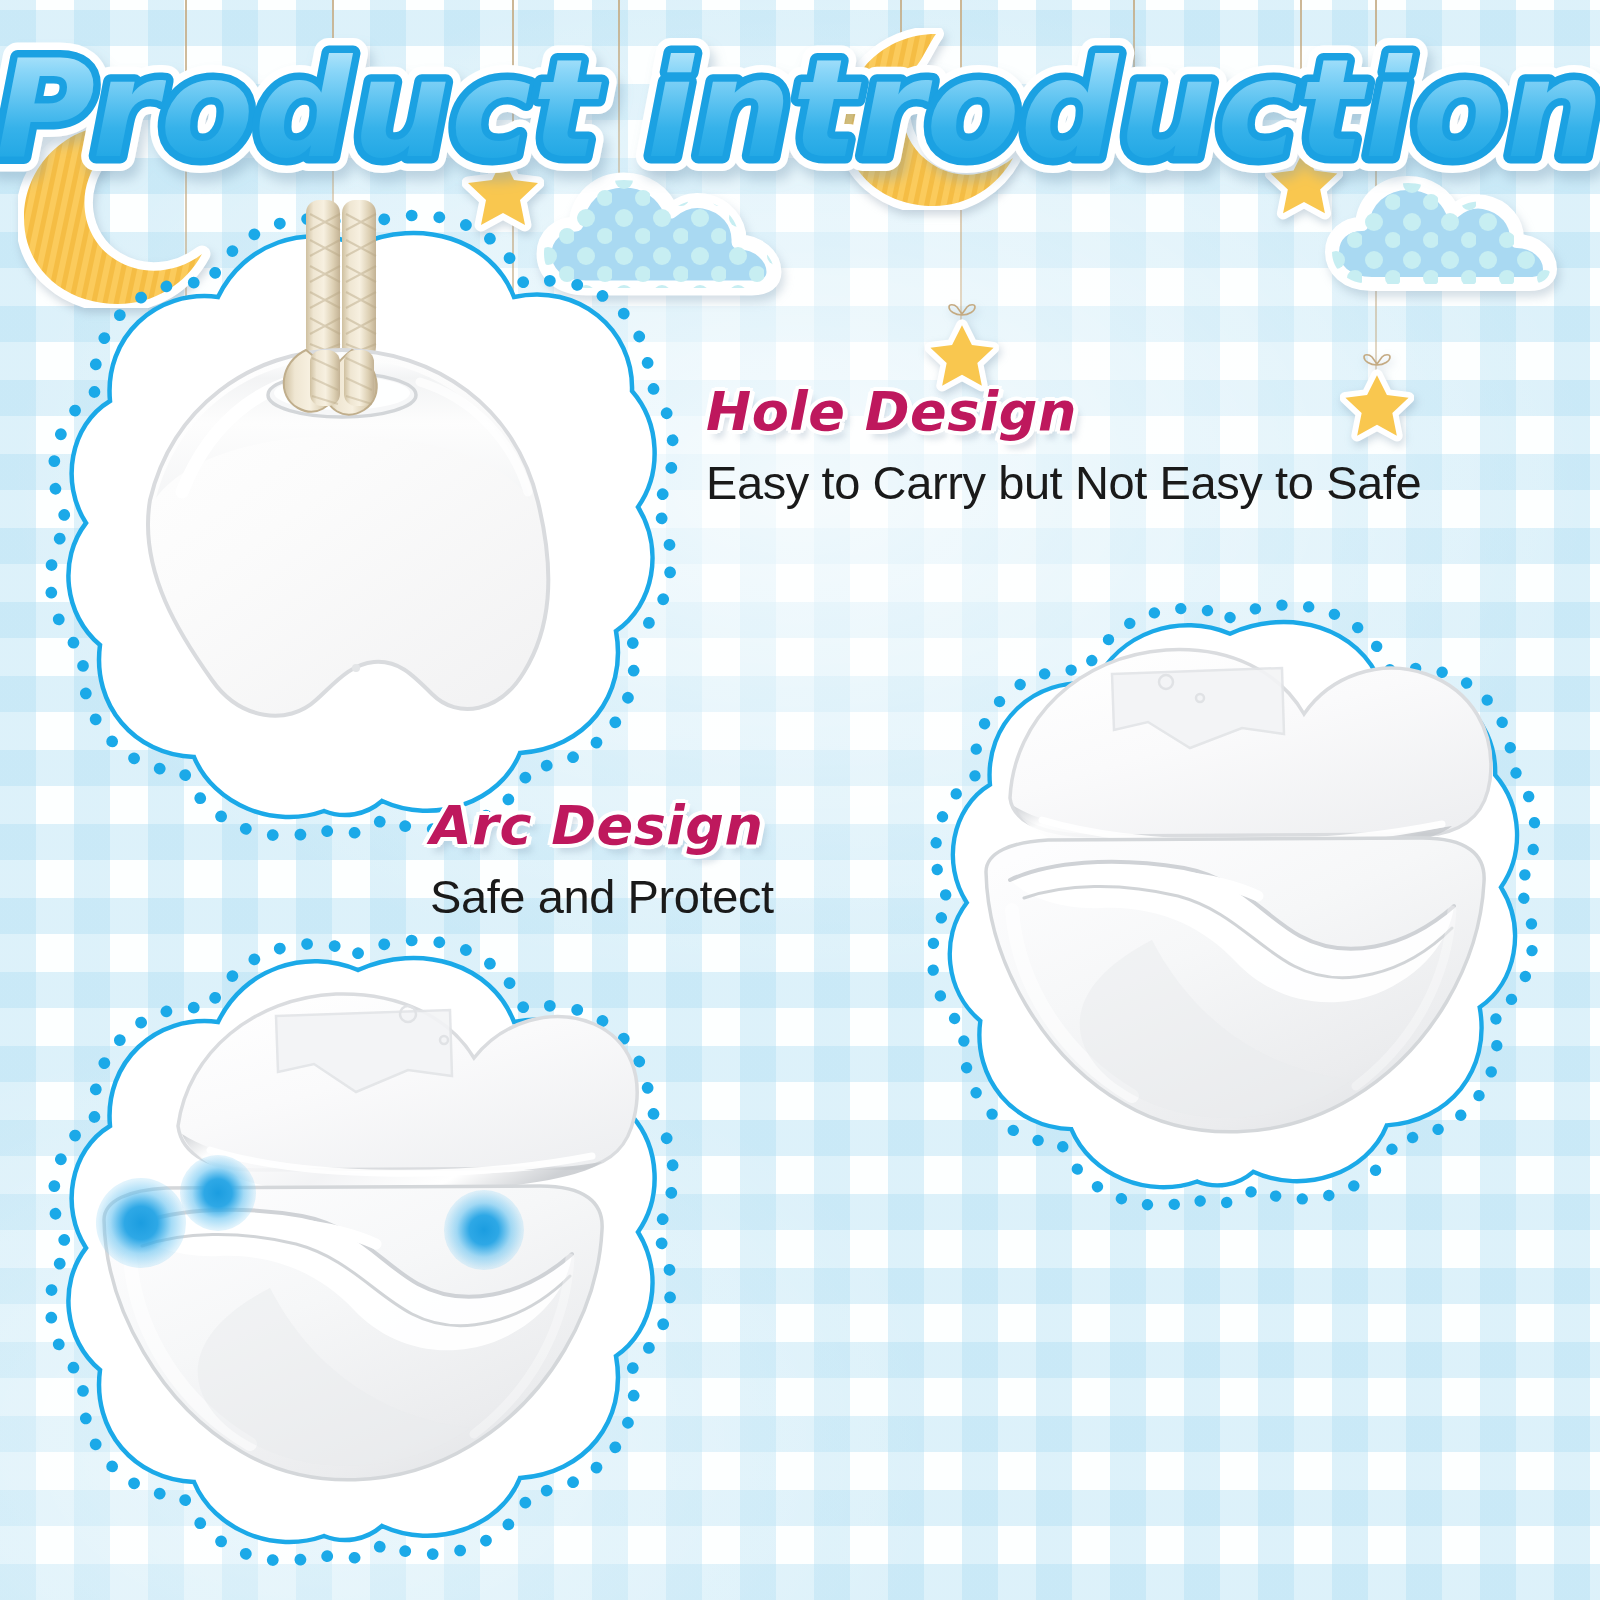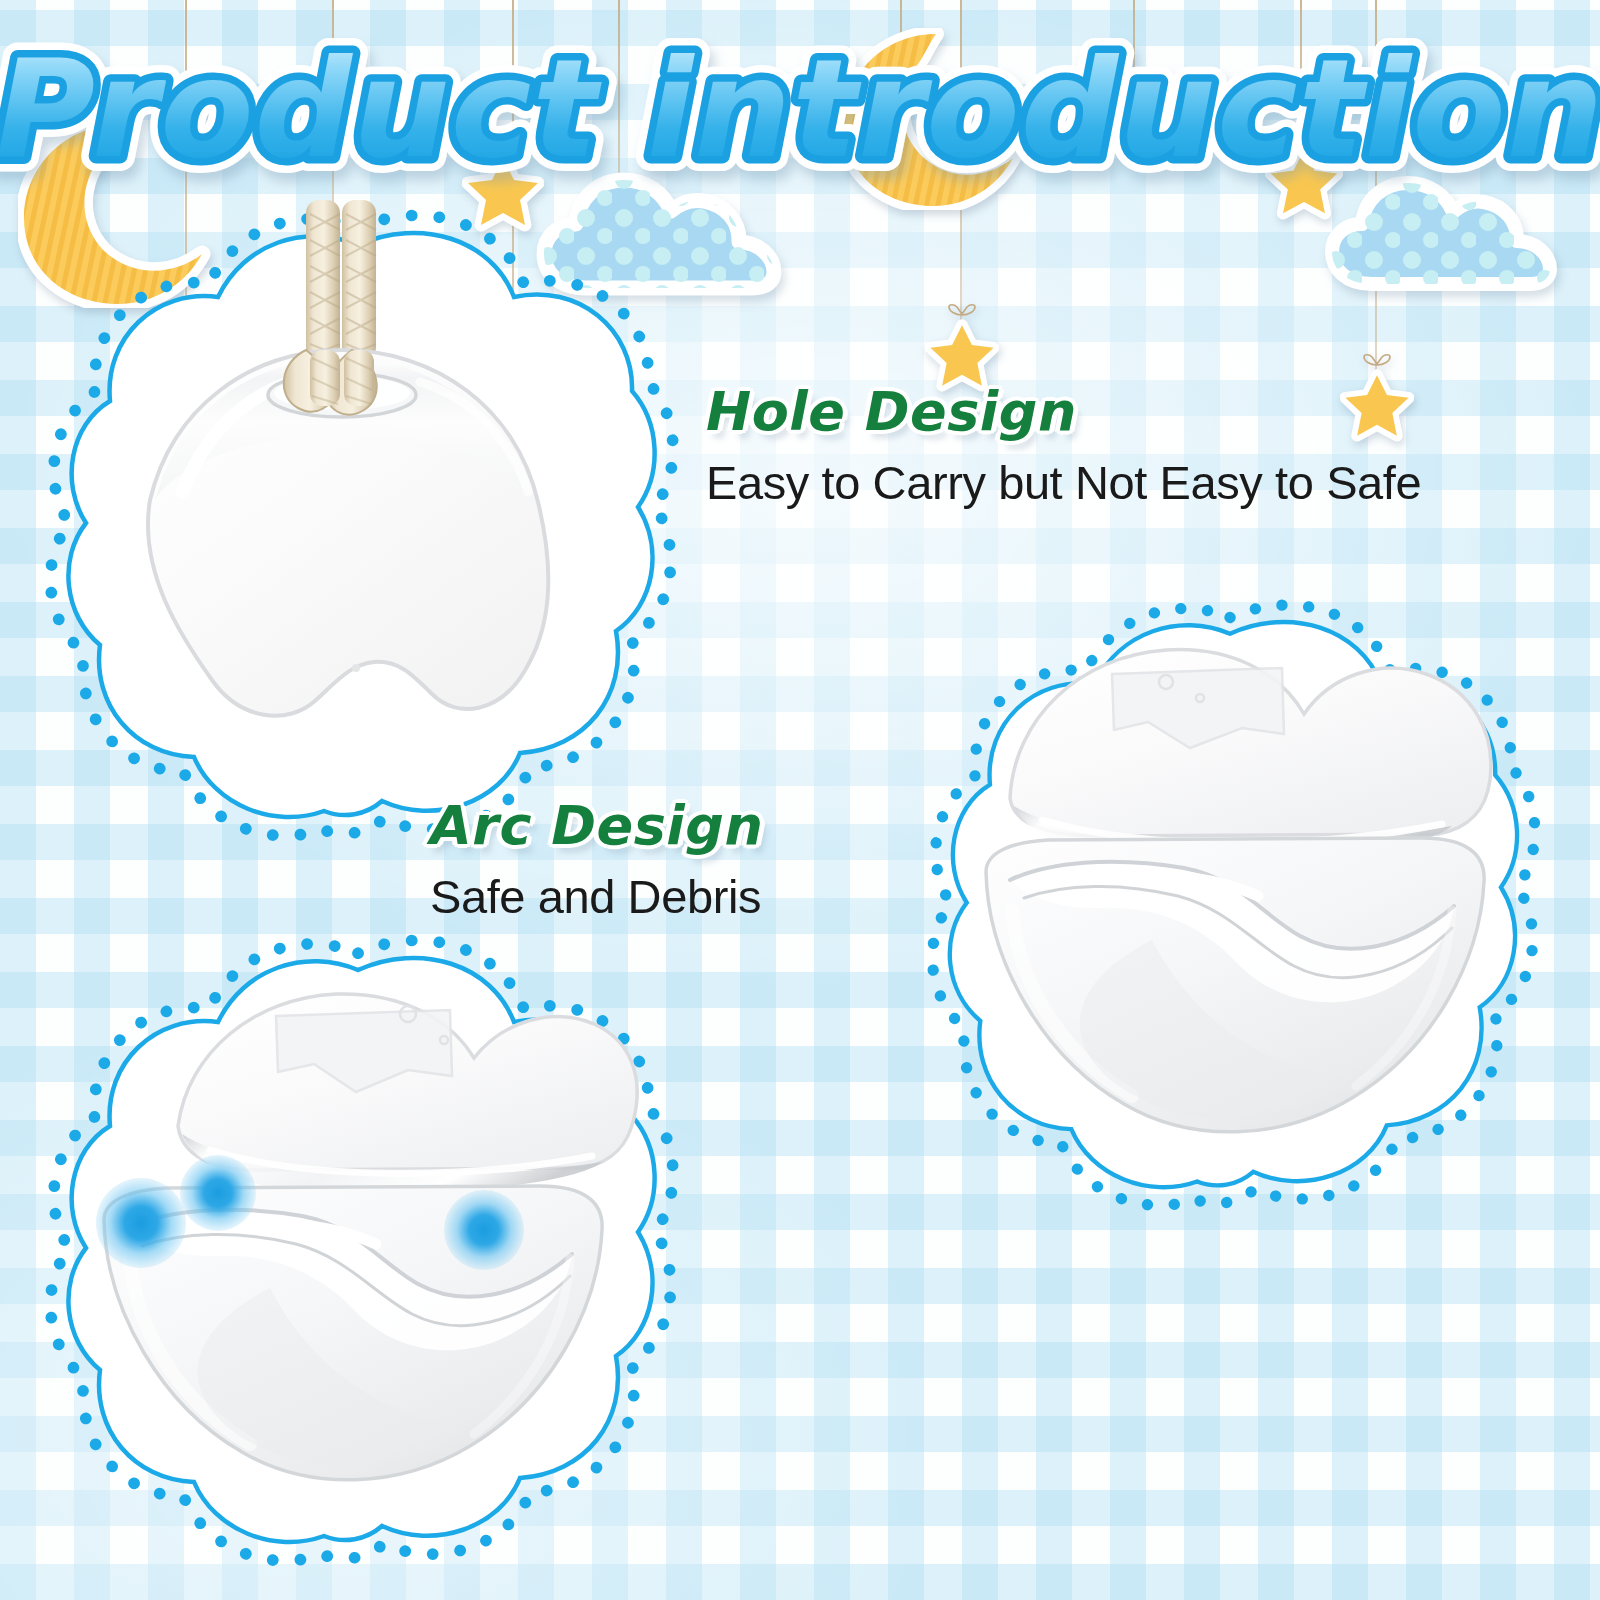--- a/index.html
+++ b/index.html
@@ -108,21 +108,21 @@
   .product svg { display: block; overflow: visible; }
 
   
   .feature { position: absolute; z-index: 25; }
   .feature-heading {
     font-family: "DejaVu Sans", sans-serif;
     font-weight: bold;
     font-style: italic;
     font-size: 54px;
     letter-spacing: 0.5px;
-    color: #15803d;
+    color: #be185d;
     -webkit-text-stroke: 0px;
     text-shadow:
       -4px 0 0 #ffffff,  4px 0 0 #ffffff,
       0 -4px 0 #ffffff,  0 4px 0 #ffffff,
       -3px -3px 0 #ffffff, 3px -3px 0 #ffffff,
       -3px 3px 0 #ffffff, 3px 3px 0 #ffffff,
       -5px 1px 0 #ffffff, 5px 1px 0 #ffffff,
       6px 8px 6px rgba(120,145,170,0.28);
     white-space: nowrap;
     margin: 0 0 16px 0;
@@ -488,21 +488,21 @@
         <path d="M60 300 C 66 376 112 446 180 486" fill="none" stroke="#ffffff" stroke-width="14" stroke-linecap="round" opacity="0.55"></path>
         <path d="M500 300 C 496 368 462 432 404 476" fill="none" stroke="#ffffff" stroke-width="9" stroke-linecap="round" opacity="0.35"></path>
 
         <path d="M200 330 C 240 408 310 460 400 470 C 330 520 228 520 164 474 C 120 442 100 382 200 330 Z" fill="#e9ebee" opacity="0.5"></path>
       </g>
     </svg>
   </div>
 
   <div class="feature align-center" style="left:430px;top:798px;width:500px;">
     <p class="feature-heading">Arc Design</p>
-    <p class="feature-sub">Safe and Debris</p>
+    <p class="feature-sub">Safe and Protect</p>
   </div>
 
   <div class="badge" style="left:48px;top:930px;width:620px;height:620px;z-index:14;">
     <svg viewBox="0 0 620 620">
       <use href="#scallopA" fill="#ffffff"></use>
       <use href="#scallopA" fill="none" stroke="#1ba9e8" stroke-width="4.5"></use>
       <use href="#scallopA" fill="none" stroke="#1ba9e8" stroke-width="11" stroke-dasharray="0.1 26" stroke-linecap="round" transform="translate(310 310) scale(1.062) translate(-310 -310)"></use>
     </svg>
   </div>
 

